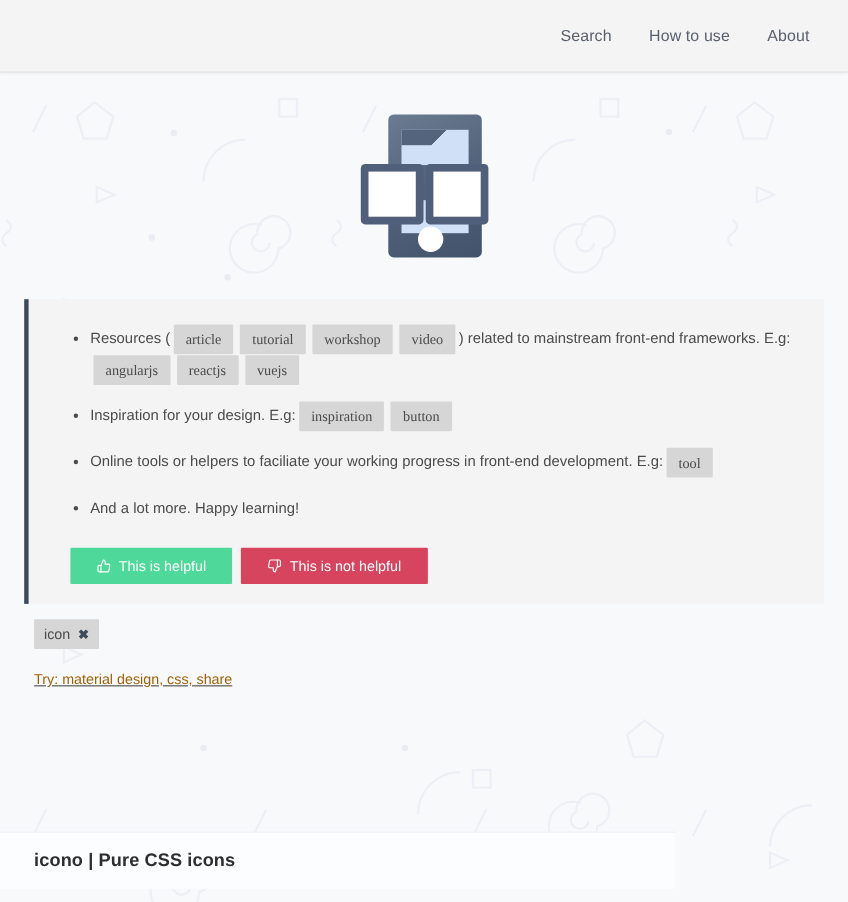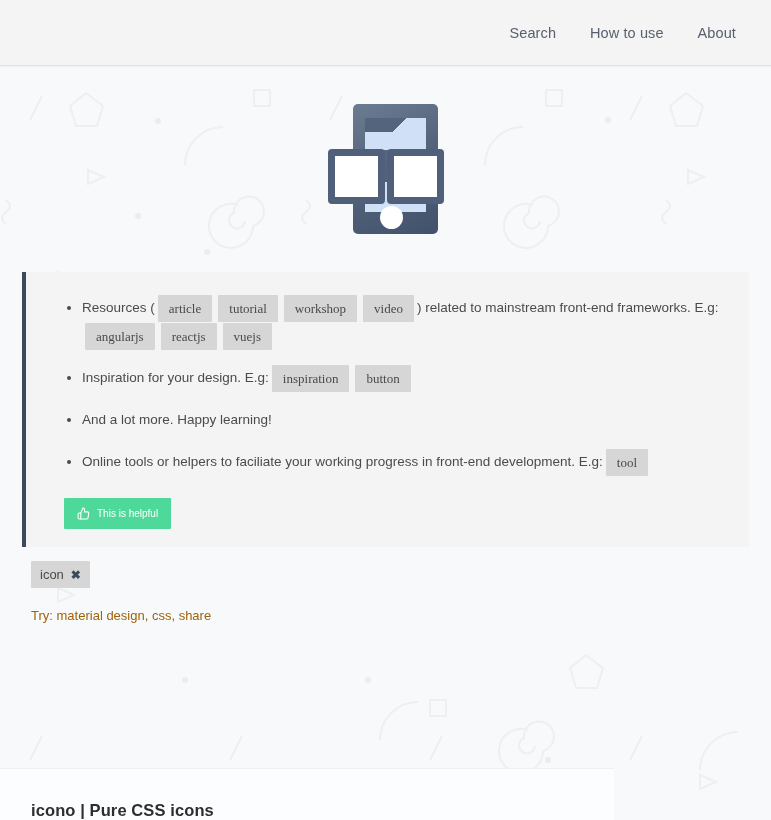--- a/index.html
+++ b/index.html
@@ -184,39 +184,40 @@
   
   .feedback-row {
     display: flex;
     align-items: center;
     margin-top: 22px;
   }
   .btn {
     border: none;
     color: #ffffff;
     font-family: "Liberation Sans", sans-serif;
-    font-size: 10px;
-    padding: 9px 13px;
+    font-size: 13px;
+    padding: 9px 24px;
     cursor: pointer;
     border-radius: 1px;
     display: inline-flex;
     align-items: center;
     gap: 7px;
     white-space: nowrap;
   }
   .btn-helpful     { background: #4ed99b; }
   .btn-not-helpful { background: #d6445d; margin-left: 8px; }
   .btn-known       { background: #9a9a9a; margin-left: auto; }
   .btn svg { display: block; }
 
   
   .tag-zone {
     position: relative;
     padding: 14px 31px 0 31px;
     z-index: 2;
+    text-decoration: underline;
   }
   .chip {
     display: inline-flex;
     align-items: center;
     gap: 7px;
     background: #d6d6d6;
     color: #4a4a4a;
     font-size: 13px;
     padding: 6px 9px;
     border-radius: 1px;
@@ -249,29 +250,29 @@
     font-size: 13px;
     color: #7b8592;
   }
   .try-label { color: #a16207; }
   .try-suggestions { color: #a16207; cursor: pointer; }
 
   
   .result-band {
     position: absolute;
     left: 0;
-    bottom: 0;
+    bottom: 12px;
     width: 614px;
     height: 52px;
     background: #fcfdfe;
     border-top: 1px solid #eceff3;
     box-sizing: border-box;
     padding: 0 31px;
     display: flex;
-    align-items: flex-end;
+    align-items: center;
     z-index: 2;
   }
   .result-title {
     font-size: 16.5px;
     font-weight: bold;
     color: #2e2e2e;
     letter-spacing: .1px;
     cursor: pointer;
   }
 </style>
@@ -370,39 +371,48 @@
         <span>Resources (</span><span class="kw">article</span><span class="kw">tutorial</span><span class="kw">workshop</span><span class="kw">video</span><span>) related to mainstream front-end frameworks. E.g:</span>
         <span class="kw">angularjs</span><span class="kw">reactjs</span><span class="kw">vuejs</span>
       </li>
 
       <li>
         <span>Inspiration for your design. E.g:</span><span class="kw">inspiration</span><span class="kw">button</span>
       </li>
 
 
       <li>
+        <span>Online tools or helpers to faciliate your working progress in front-end development. E.g:</span><span class="kw">tool</span>
+      </li>
+
+      <li>
         <span>And a lot more. Happy learning!</span>
-      </li>
-
-      <li>
-        <span>Online tools or helpers to faciliate your working progress in front-end development. E.g:</span><span class="kw">tool</span>
       </li>
     </ul>
 
     <div class="feedback-row">
       <button class="btn btn-helpful">
         <span>
           <svg width="13" height="13" viewBox="0 0 24 24" fill="none" stroke="#ffffff" stroke-width="2" stroke-linecap="round" stroke-linejoin="round">
             <path d="M14 9V5a3 3 0 0 0-3-3l-4 9v11h11.3a2 2 0 0 0 2-1.7l1.4-9a2 2 0 0 0-2-2.3z"></path>
             <path d="M7 22H4a2 2 0 0 1-2-2v-7a2 2 0 0 1 2-2h3"></path>
           </svg>
         </span>
         <span>This is helpful</span>
       </button>
 
+      <button class="btn btn-not-helpful">
+        <span>
+          <svg width="13" height="13" viewBox="0 0 24 24" fill="none" stroke="#ffffff" stroke-width="2" stroke-linecap="round" stroke-linejoin="round">
+            <path d="M10 15v4a3 3 0 0 0 3 3l4-9V2H5.7a2 2 0 0 0-2 1.7l-1.4 9a2 2 0 0 0 2 2.3z"></path>
+            <path d="M17 2h3a2 2 0 0 1 2 2v7a2 2 0 0 1-2 2h-3"></path>
+          </svg>
+        </span>
+        <span>This is not helpful</span>
+      </button>
 
     </div>
   </section>
 
   <section class="tag-zone">
     <span class="chip">
       <span>icon</span>
       <span class="chip-x">✖</span>
     </span>
 

